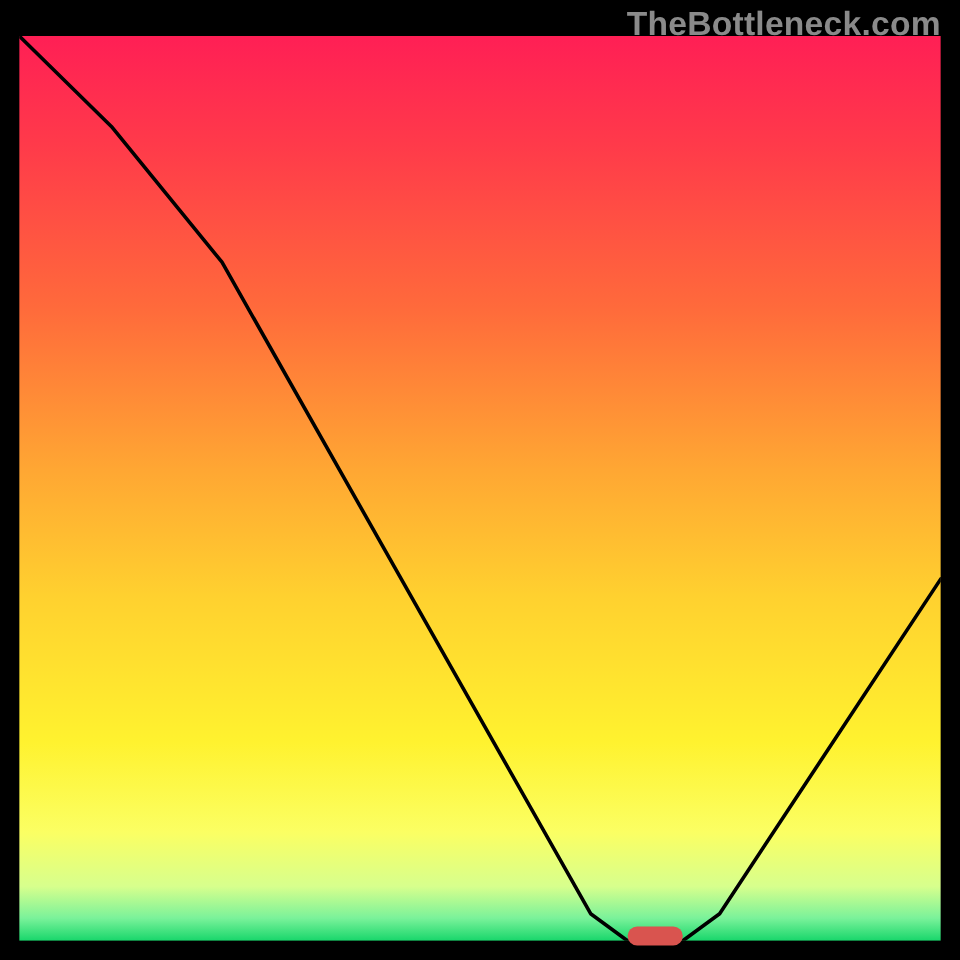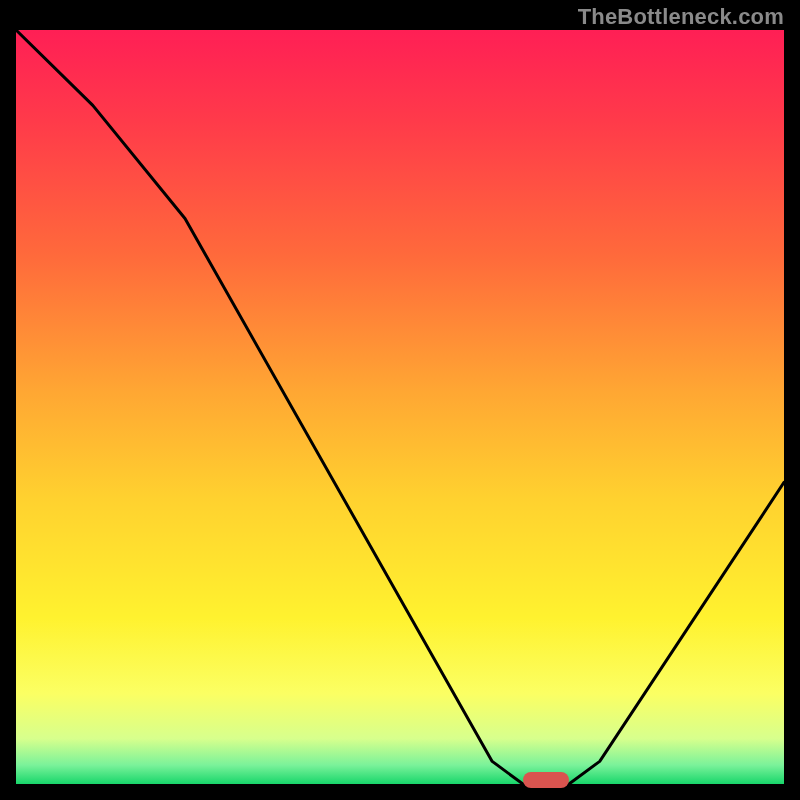--- a/index.html
+++ b/index.html
@@ -23,21 +23,21 @@
     left: 0;
     top: 0;
     width: 768px;
     height: 754px;
   }
   .watermark {
     position: absolute;
     top: 4px;
     right: 16px;
     font-family: Arial, Helvetica, sans-serif;
-    font-size: 22px;
+    font-size: 28px;
     font-weight: 600;
     color: #8a8a8a;
     letter-spacing: 0.2px;
   }
   .marker {
     position: absolute;
     background: #d9544f;
     border-radius: 8px;
   }
 </style>

